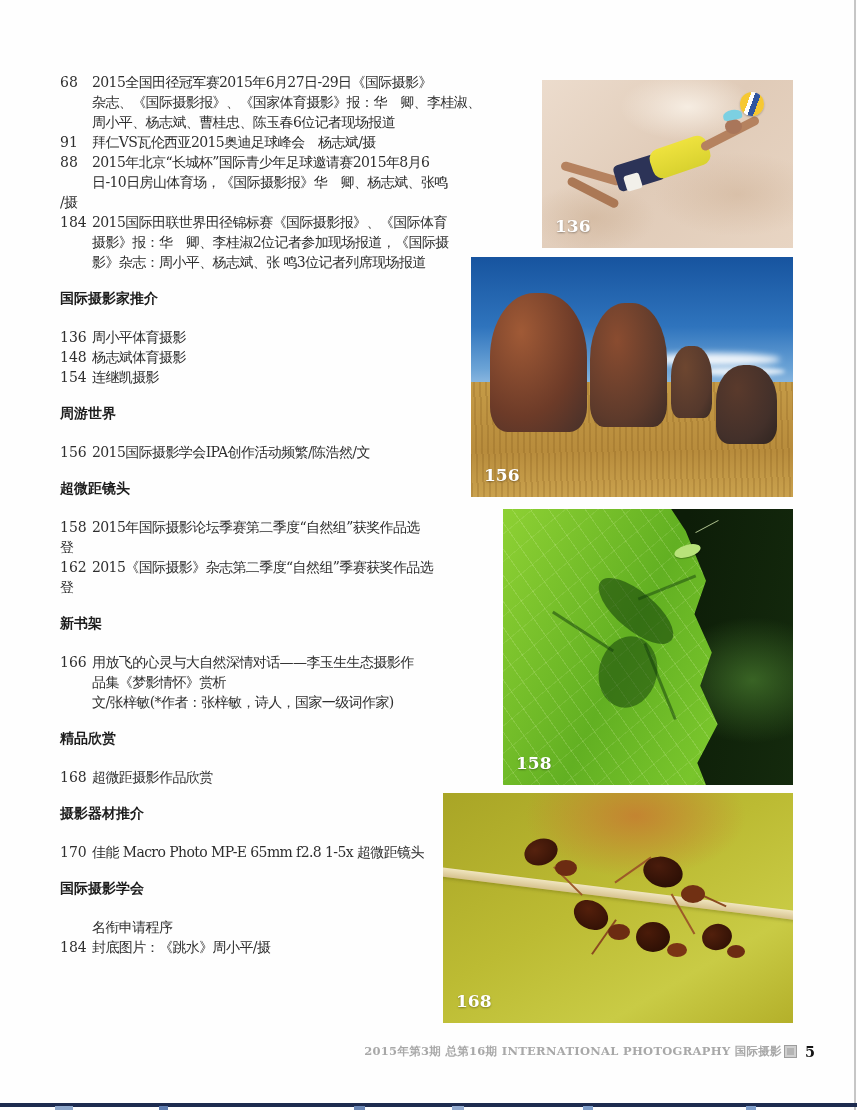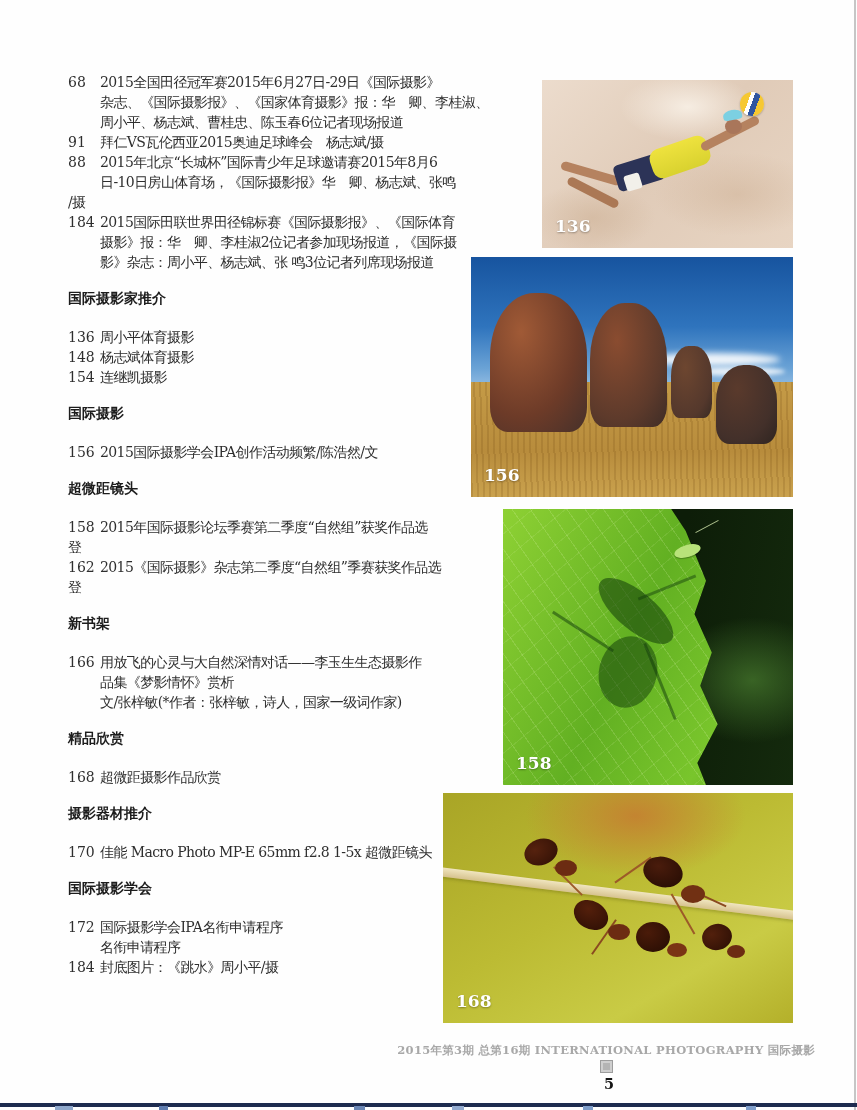--- a/index.html
+++ b/index.html
@@ -3,21 +3,21 @@
 <meta charset="utf-8">
 <style>
   html,body{margin:0;padding:0;background:#ffffff;}
   .page{
     position:relative;width:857px;height:1110px;margin:0 auto;
     background:#fefefe;overflow:hidden;
     font-family:"DejaVu Serif","Liberation Serif",serif;
     color:#2e2e2e;
   }
   
-  .toc{position:absolute;left:68px;top:72px;width:430px;}
+  .toc{position:absolute;left:60px;top:72px;width:430px;}
   .row{display:flex;line-height:20px;font-size:14px;letter-spacing:-0.6px;white-space:nowrap;}
   .row .num{width:32px;flex:none;letter-spacing:0;}
   .row .txt{flex:1;}
   .cont{padding-left:32px;line-height:20px;font-size:14px;letter-spacing:-0.6px;white-space:nowrap;}
   .hang{padding-left:0;line-height:20px;font-size:14px;letter-spacing:-0.6px;white-space:nowrap;}
   .sec-heading{
     font-family:"DejaVu Sans","Liberation Sans",sans-serif;
     font-size:14px;font-weight:bold;color:#1d1d1d;
     margin:16px 0 19px 0;line-height:20px;letter-spacing:0;
   }
@@ -105,21 +105,20 @@
   .p4 .hd5{left:81%;top:66%;width:18px;height:13px;border-radius:50%;background:#6c2c12;}
   .p4 .lg1{left:30%;top:38%;width:40px;height:2px;background:#9c5a28;transform:rotate(45deg);}
   .p4 .lg2{left:48%;top:33%;width:44px;height:2px;background:#9c5a28;transform:rotate(-35deg);}
   .p4 .lg3{left:62%;top:52%;width:46px;height:2px;background:#9c5a28;transform:rotate(60deg);}
   .p4 .lg4{left:40%;top:62%;width:42px;height:2px;background:#8a4a20;transform:rotate(-55deg);}
   .p4 .lg5{left:70%;top:45%;width:40px;height:2px;background:#8a4a20;transform:rotate(25deg);}
   
   .footer{
     position:absolute;top:1043px;right:42px;display:flex;align-items:center;gap:2px;
     font-family:"DejaVu Serif","Liberation Serif",serif;
-    flex-direction:column;
   }
   .footer .fi{color:#a8a8a8;font-size:11.5px;font-weight:bold;letter-spacing:.3px;}
   .footer .flogo{width:11px;height:11px;background:#b4b4b4;border:1px solid #9d9d9d;
     box-shadow:inset 0 0 0 2px #cfcfcf;display:inline-block;}
   .footer .fpage{color:#141414;font-size:14.5px;font-weight:bold;margin-left:6px;}
   
   .edge-right{position:absolute;left:854px;top:0;width:2px;height:1110px;background:#c6c6c6;}
   .edge-bottom{position:absolute;left:0;top:1103px;width:857px;height:4px;background:#1d2b4f;}
   .seg{position:absolute;top:1106px;height:4px;}
   .seg1{left:55px;width:18px;background:#8fa8cc;}
@@ -180,21 +179,21 @@
         <span class="txt">杨志斌体育摄影</span>
       </div>
     </div>
     <div class="item">
       <div class="row">
         <span class="num">154</span>
         <span class="txt">连继凯摄影</span>
       </div>
     </div>
 
-    <div class="sec-heading">国际摄影</div>
+    <div class="sec-heading">周游世界</div>
     <div class="item">
       <div class="row">
         <span class="num">156</span>
         <span class="txt">2015国际摄影学会IPA创作活动频繁/陈浩然/文</span>
       </div>
     </div>
 
     <div class="sec-heading">超微距镜头</div>
     <div class="item">
       <div class="row">
@@ -231,26 +230,20 @@
 
     <div class="sec-heading">摄影器材推介</div>
     <div class="item">
       <div class="row">
         <span class="num">170</span>
         <span class="txt">佳能 Macro Photo MP-E 65mm f2.8 1-5x 超微距镜头</span>
       </div>
     </div>
 
     <div class="sec-heading">国际摄影学会</div>
-    <div class="item">
-      <div class="row">
-        <span class="num">172</span>
-        <span class="txt">国际摄影学会IPA名衔申请程序</span>
-      </div>
-    </div>
     <div class="item">
       <div class="cont">名衔申请程序</div>
     </div>
     <div class="item">
       <div class="row">
         <span class="num">184</span>
         <span class="txt">封底图片：《跳水》周小平/摄</span>
       </div>
     </div>
   </div>

